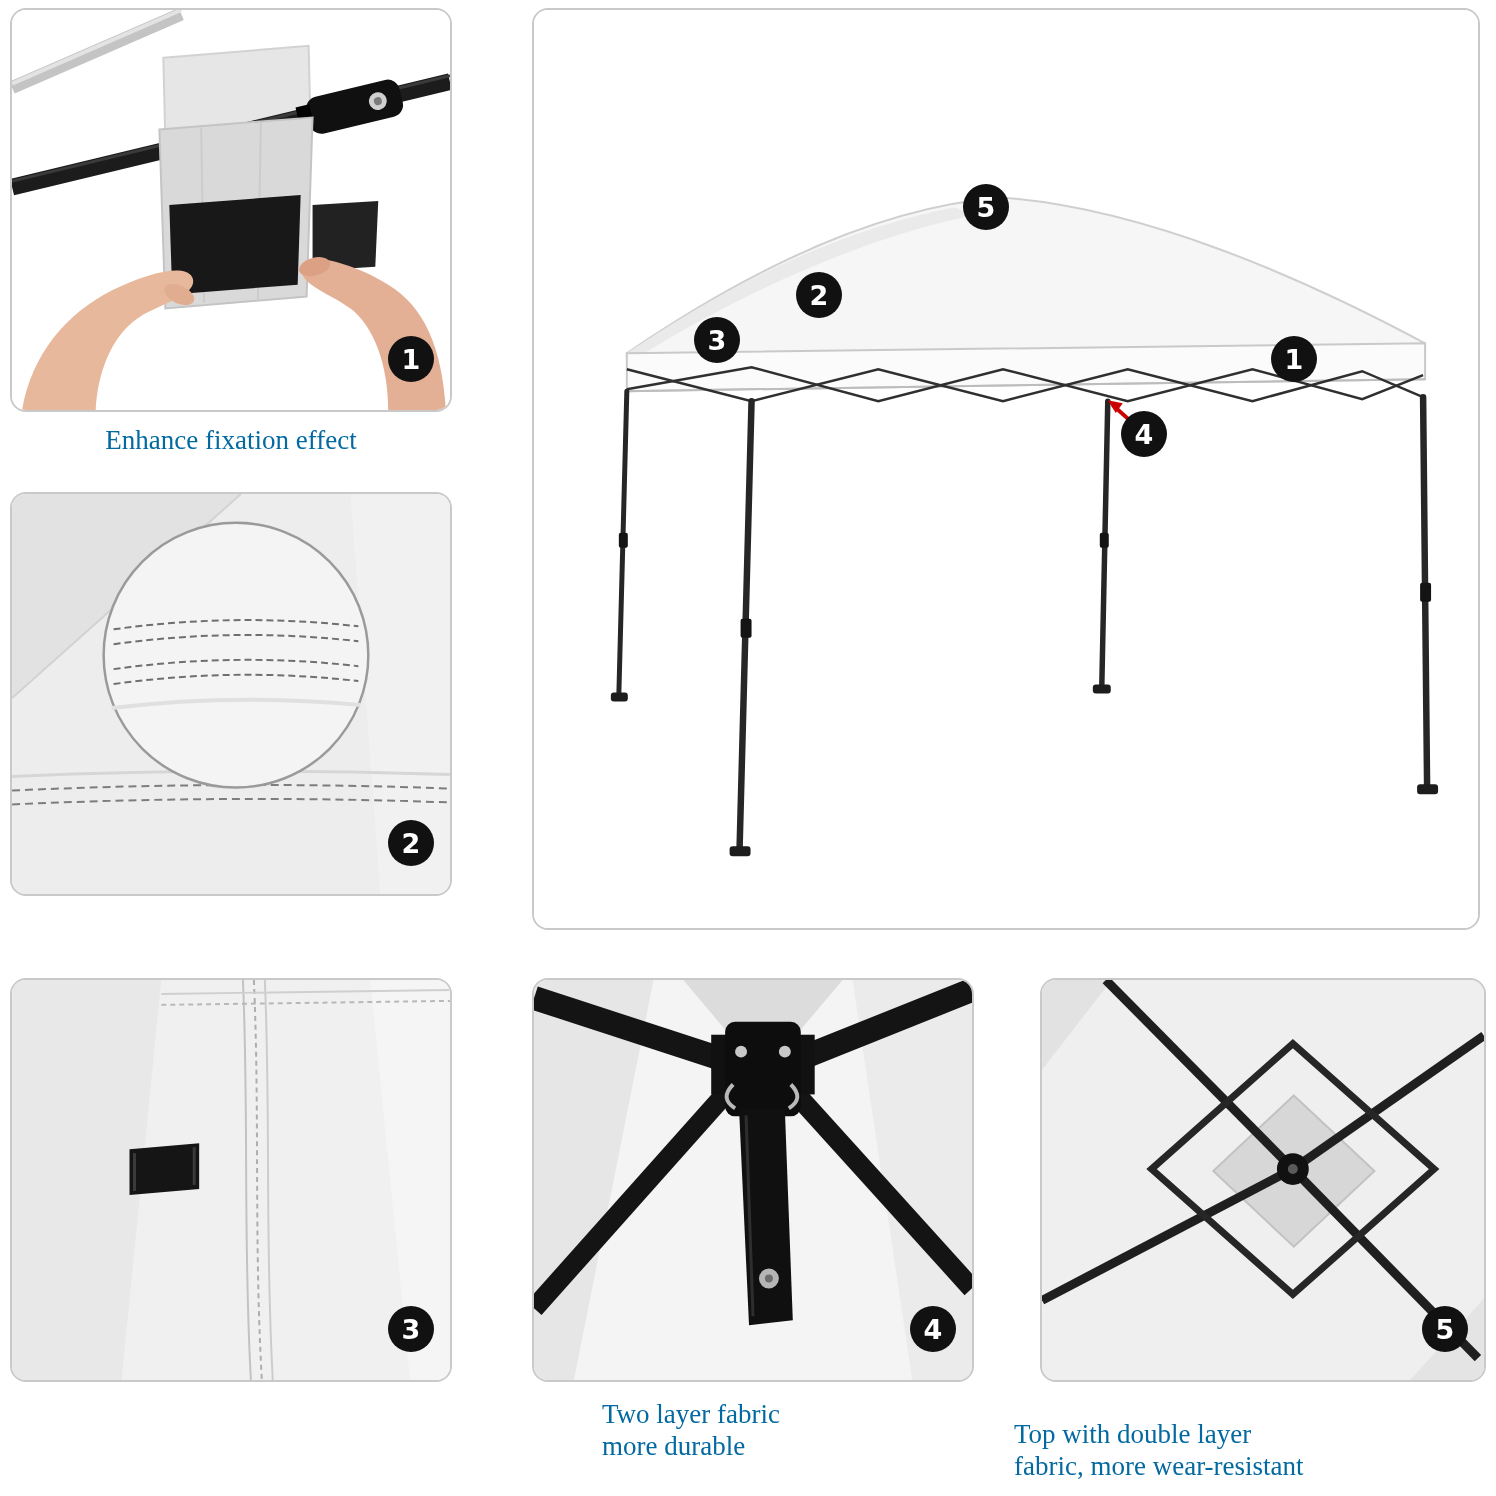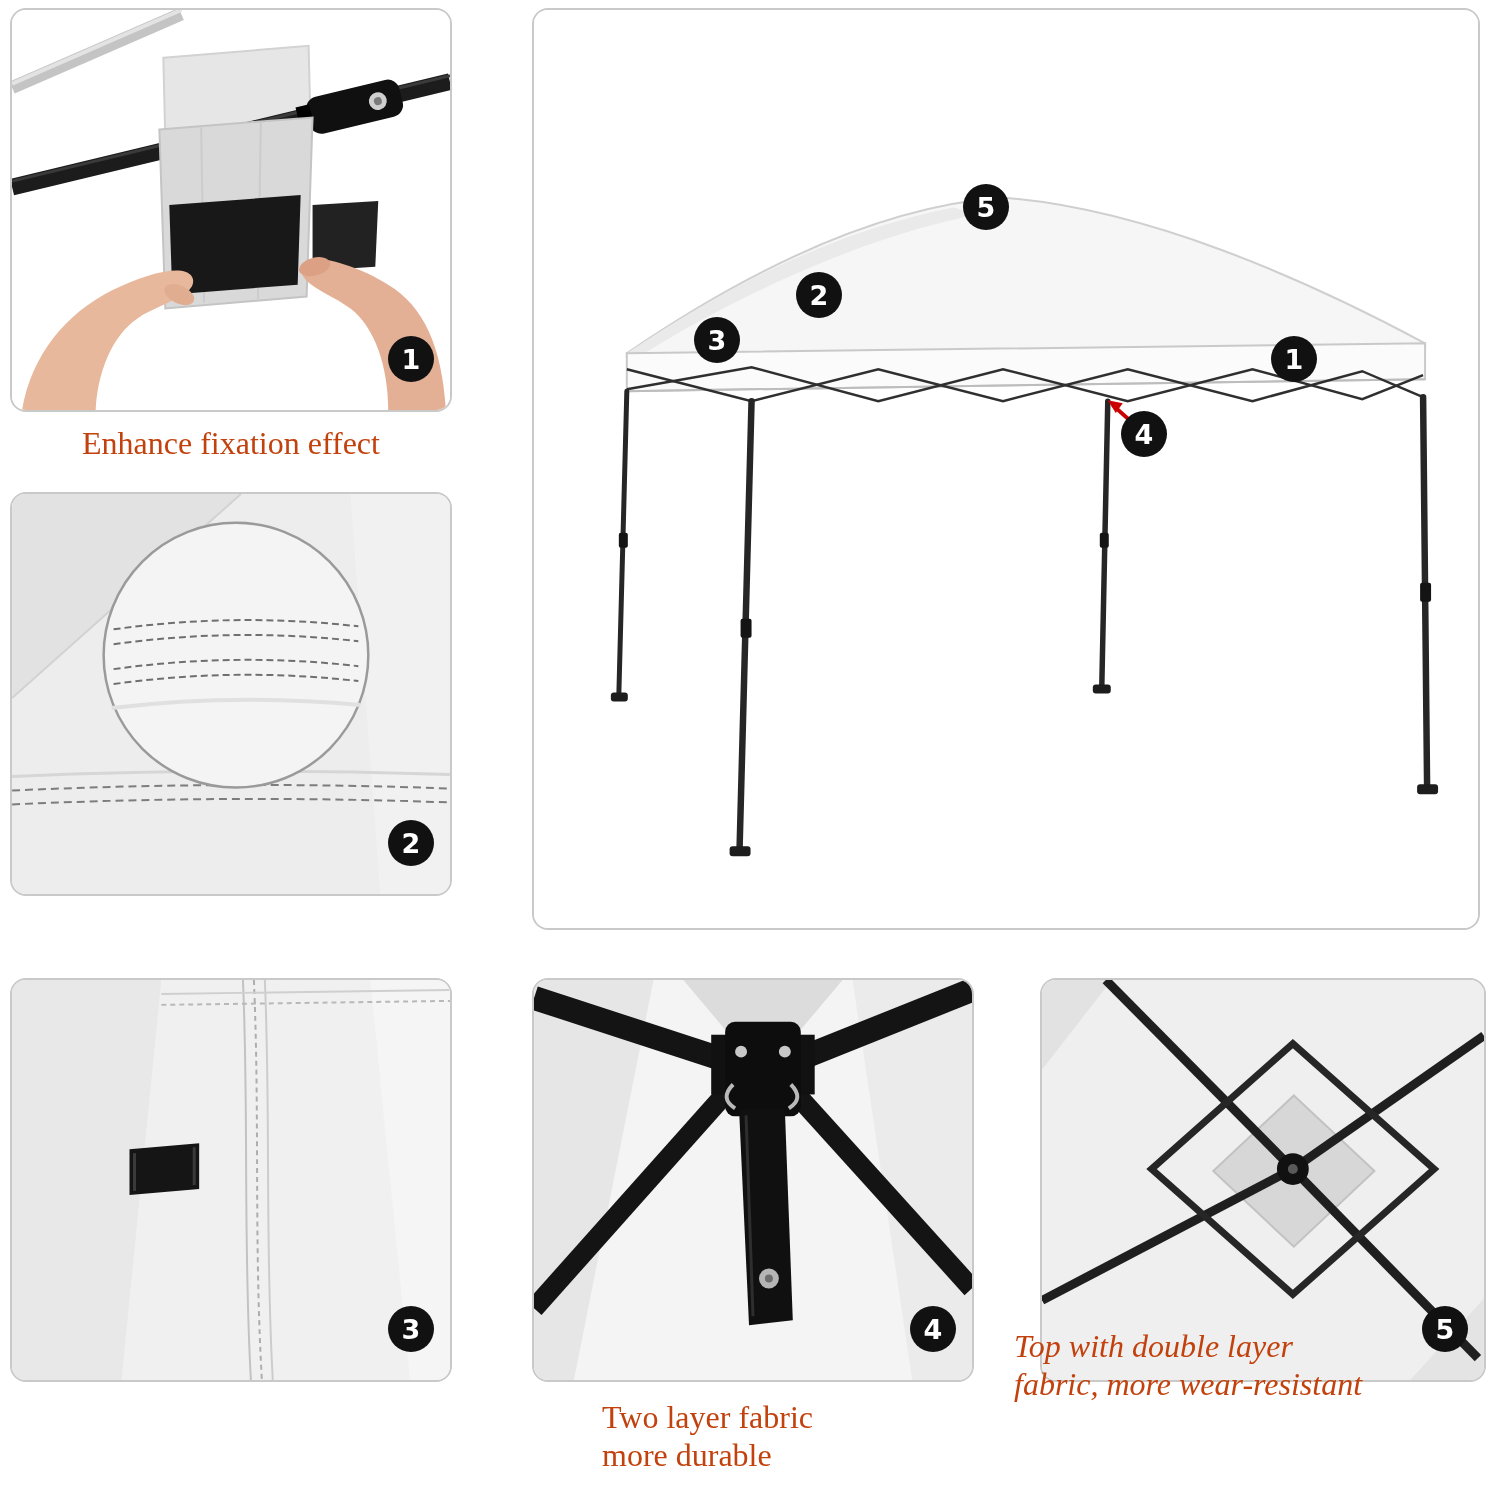--- a/index.html
+++ b/index.html
@@ -9,37 +9,37 @@
   .panel { position:absolute; border:2px solid #c9c9c9; border-radius:16px; background:#ffffff; overflow:hidden; }
   .panel svg { display:block; width:100%; height:100%; }
   .badge {
     position:absolute; width:46px; height:46px; border-radius:50%;
     background:#111111; color:#ffffff;
     font-family:"DejaVu Sans", sans-serif; font-weight:bold; font-size:27px;
     display:flex; align-items:center; justify-content:center;
     z-index:5;
   }
   .badge.in-corner { right:16px; bottom:28px; }
-  .caption { position:absolute; font-size:32px; line-height:1.2; white-space:pre-line; color:#c2410c; }
+  .caption { position:absolute; font-size:27px; line-height:1.2; white-space:pre-line; color:#0369a1; }
   .caption.centered { text-align:center; }
 
   
   #panel-fixation { left:10px; top:8px;   width:442px; height:404px; }
   #panel-sewing   { left:10px; top:492px; width:442px; height:404px; }
   #panel-tent     { left:532px; top:8px;  width:948px; height:922px; }
   #panel-ropes    { left:10px;  top:978px; width:442px; height:404px; }
   #panel-twolayer { left:532px; top:978px; width:442px; height:404px; }
   #panel-topfab   { left:1040px; top:978px; width:446px; height:404px; }
 
   
   #caption-fixation { left:10px;  top:424px; width:442px; }
   #caption-sewing   { left:10px;  top:912px; width:442px; }
   #caption-ropes    { left:50px;  top:1398px; width:430px; }
   #caption-twolayer { left:602px; top:1398px; width:420px; }
-  #caption-topfab   { left:1014px; top:1327px; width:482px;font-style:italic; }
+  #caption-topfab   { left:1014px; top:1418px; width:482px; }
 
   
   .tent-badge { position:absolute; }
   #tbadge-5 { left:429px; top:174px; }
   #tbadge-2 { left:262px; top:262px; }
   #tbadge-3 { left:160px; top:307px; }
   #tbadge-1 { left:737px; top:326px; }
   #tbadge-4 { left:587px; top:401px; }
 </style>
 </head>

